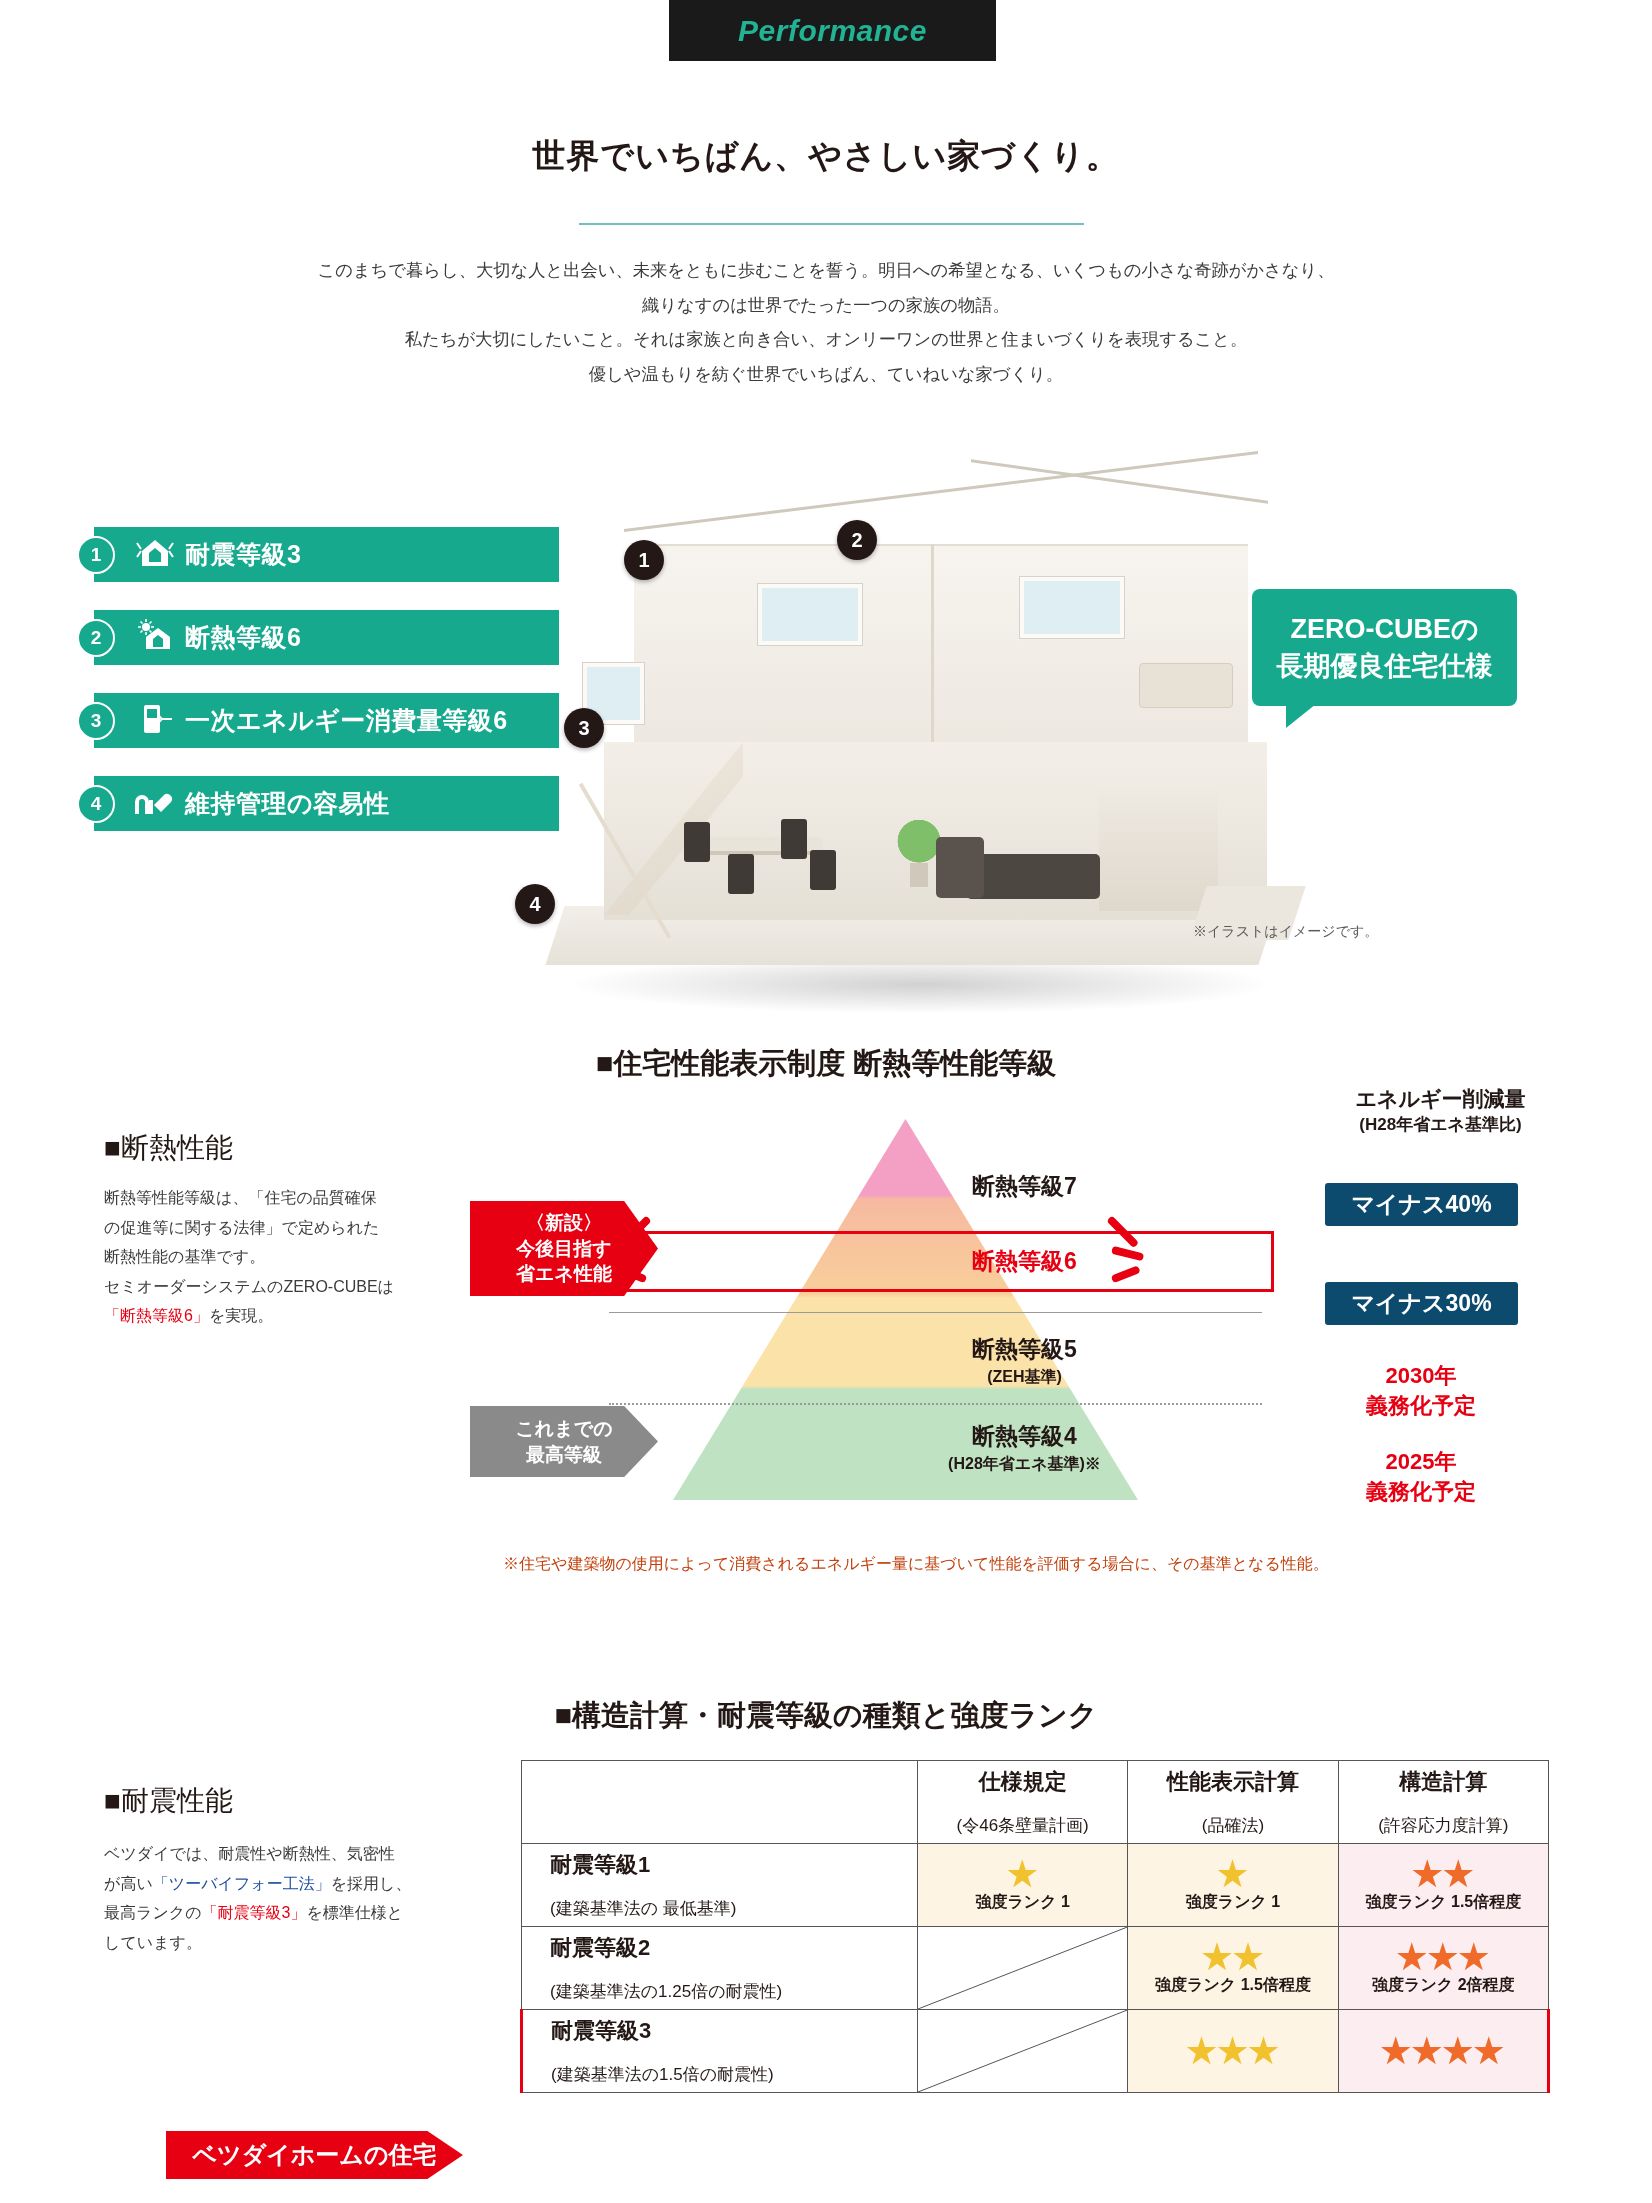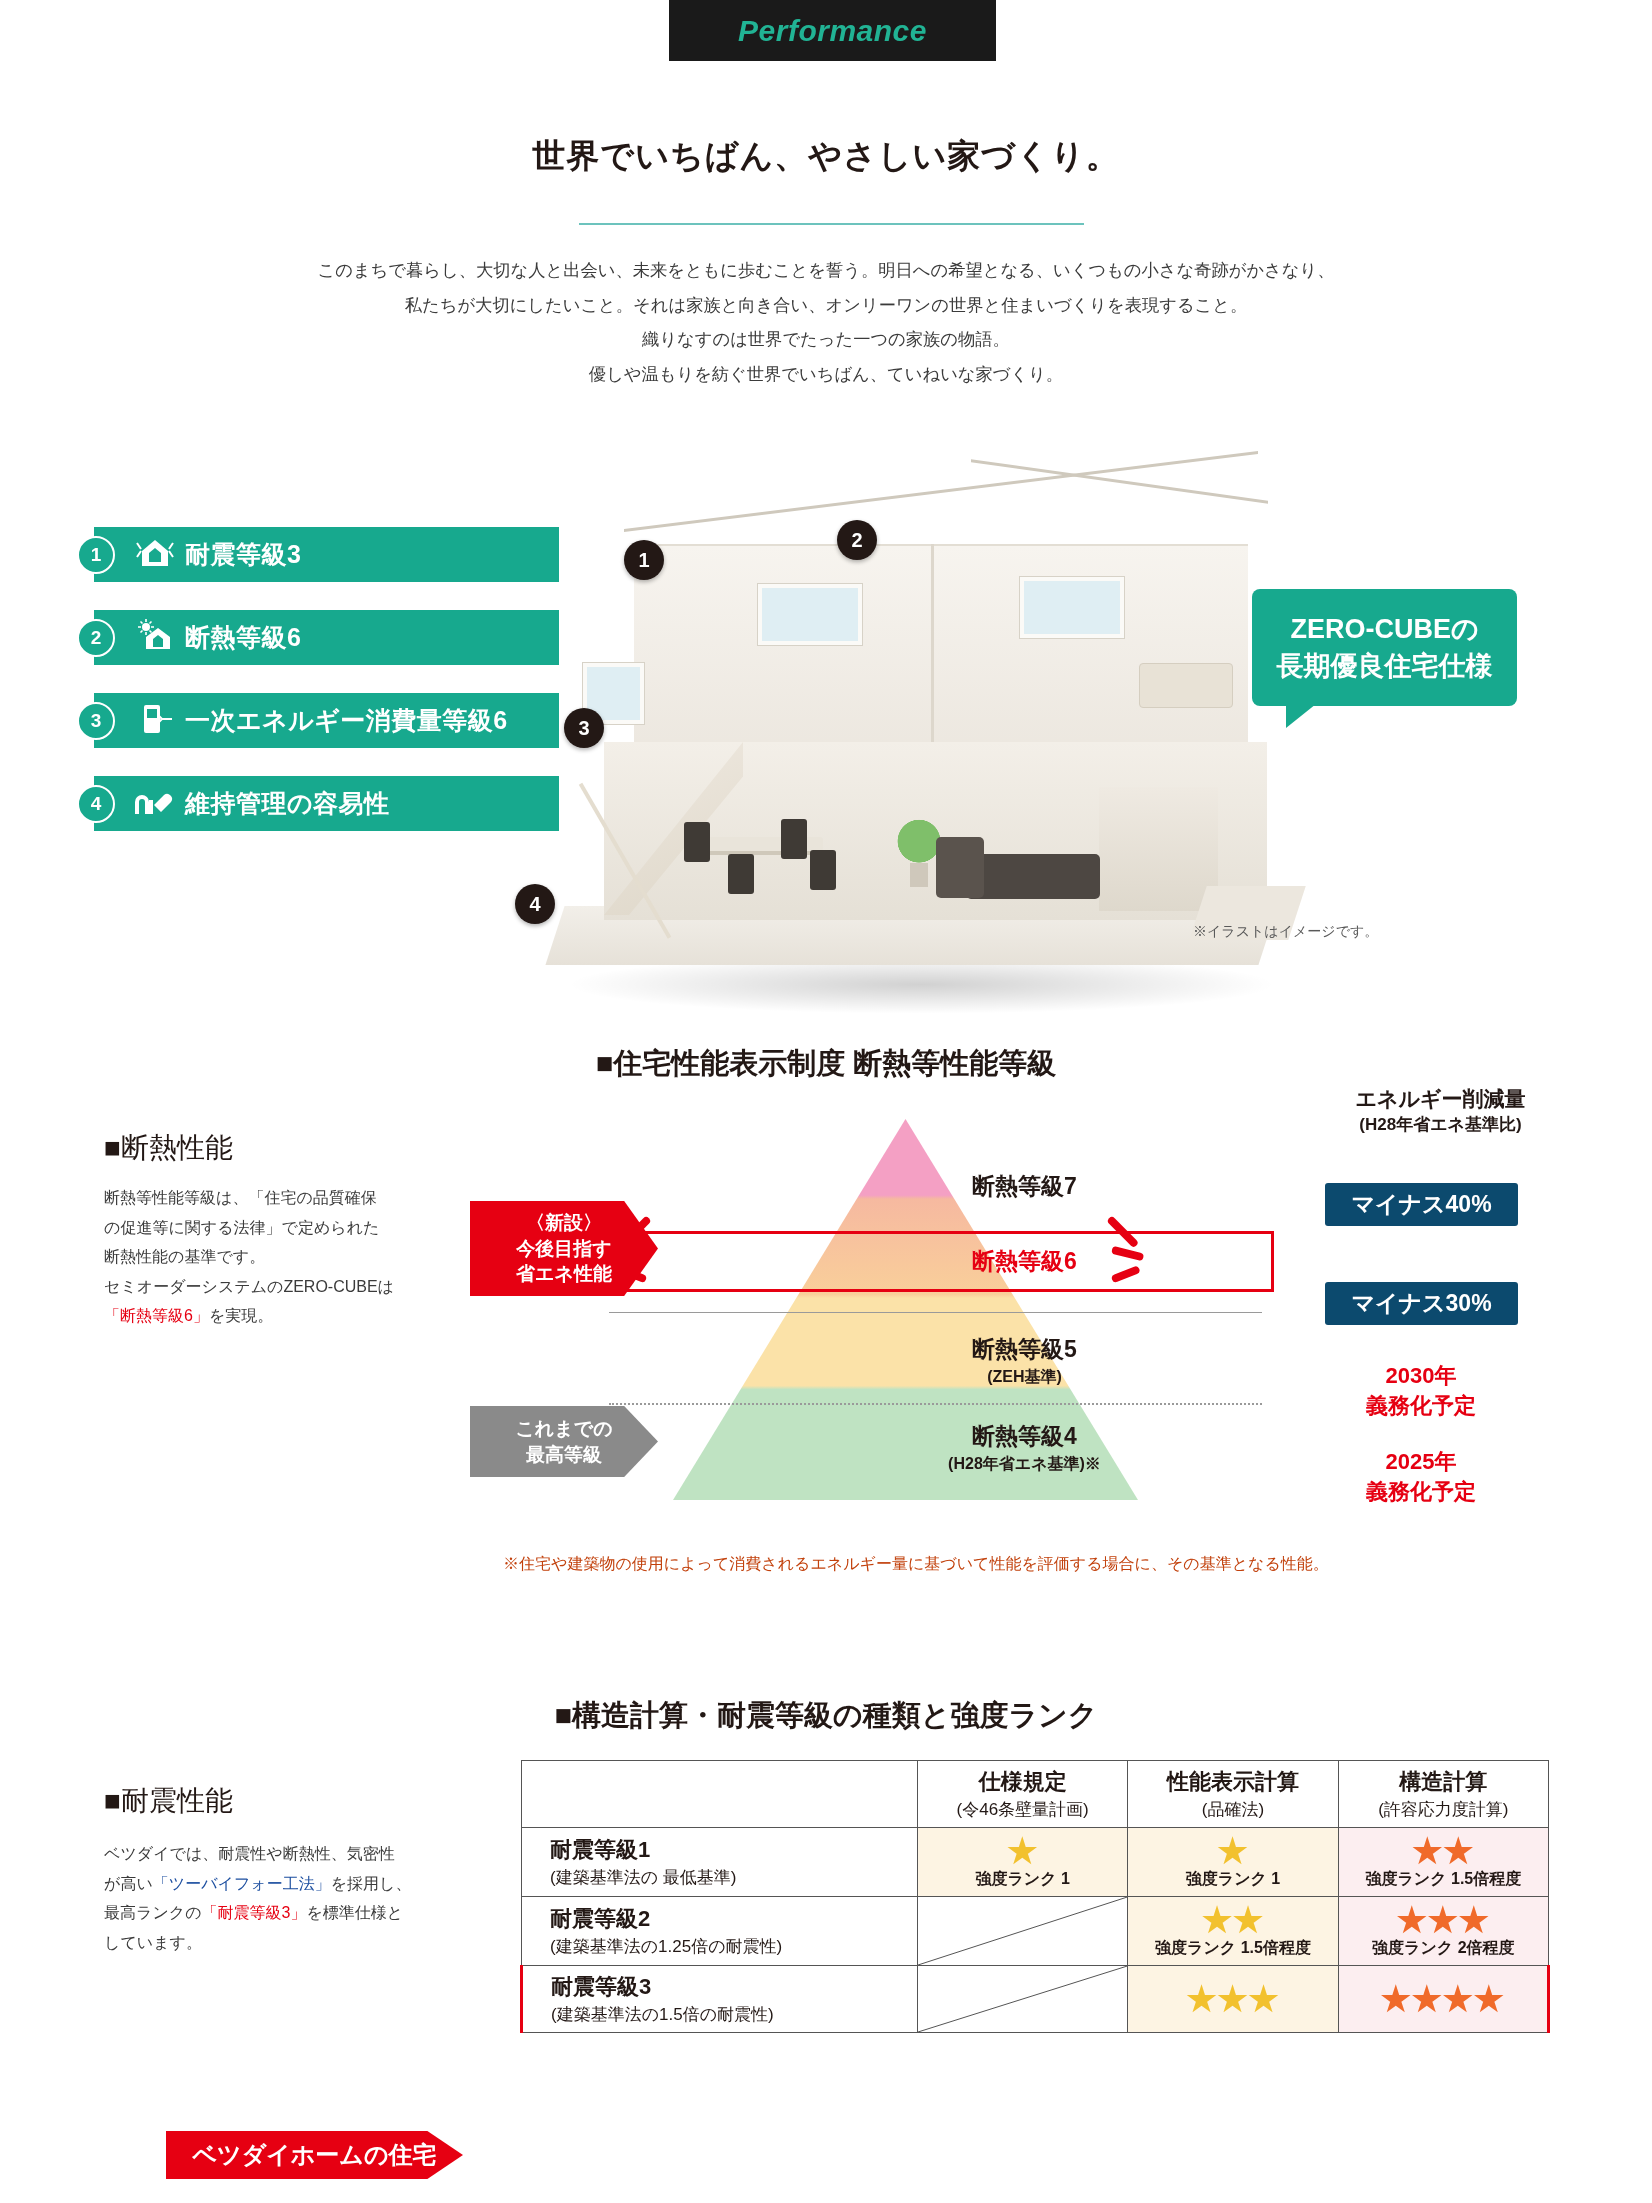--- a/index.html
+++ b/index.html
@@ -249,21 +249,21 @@
   }
   table.rank{
     position:absolute; left:520px; top:1760px; width:1030px;
     border-collapse:collapse; table-layout:fixed;
   }
   table.rank th, table.rank td{
     border:1px solid #555; text-align:center; vertical-align:middle;
     font-size:22px; font-weight:bold; padding:6px 4px;
   }
   table.rank th.c0, table.rank td.c0{ width:396px; text-align:left; padding-left:28px; }
-  table.rank th small, table.rank td small{ display:block; font-size:17px; font-weight:normal; margin-top:1px; }
+  table.rank th small, table.rank td small{ display:block; font-size:17px; font-weight:normal; margin-top:17px; }
   .cell-star{ font-size:30px; letter-spacing:1px; line-height:1.1; }
   .cell-sub{ font-size:16px; font-weight:bold; margin-top:2px;text-align:center; }
   .bg-cream{ background:#fdf4e3; }
   .bg-pink{ background:#fceef0; }
   .st-gold{ color:#f2c12e; }
   .st-orange{ color:#f06a2a; }
   .diag{ position:relative; }
   .diag svg{ position:absolute; left:0; top:0; width:100%; height:100%; }
   .rowhl td{ border-top:3px solid #e60012; border-bottom:3px solid #e60012; }
   .rowhl td:first-child{ border-left:3px solid #e60012; }
@@ -278,22 +278,22 @@
 </head>
 <body>
 
 <div class="perf-tab">Performance</div>
 
 <div class="headline">世界でいちばん、やさしい家づくり。</div>
 <div class="rule"></div>
 
 <div class="lead">
   <div>このまちで暮らし、大切な人と出会い、未来をともに歩むことを誓う。明日への希望となる、いくつもの小さな奇跡がかさなり、</div>
+  <div>織りなすのは世界でたった一つの家族の物語。</div>
   <div>私たちが大切にしたいこと。それは家族と向き合い、オンリーワンの世界と住まいづくりを表現すること。</div>
-  <div>織りなすのは世界でたった一つの家族の物語。</div>
   <div>優しや温もりを紡ぐ世界でいちばん、ていねいな家づくり。</div>
 </div>
 
 <div class="badges">
   <div class="badge">
     <span class="num">1</span>
     <span class="bicon">
       <svg width="42" height="36" viewBox="0 0 42 36">
           <path d="M21 5 L34 16 L34 31 L8 31 L8 16 Z" fill="#fff"></path>
           <path d="M21 13 l6 5 v9 h-12 v-9 z" fill="#17a98e"></path>

